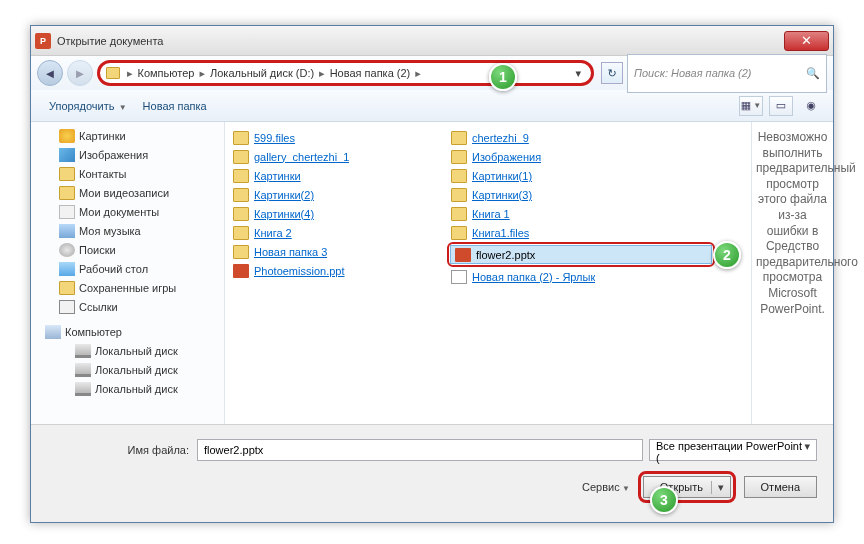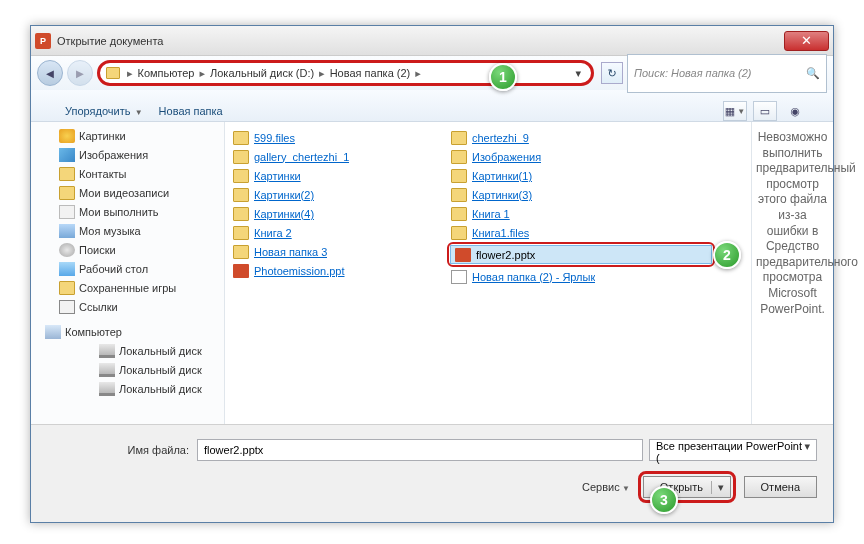--- a/index.html
+++ b/index.html
@@ -12,29 +12,29 @@
 .navbar{height:34px;display:flex;align-items:center;padding:2px 6px;gap:4px;background:linear-gradient(#fbfdff,#eef4fa)}
 .nav-btn{width:26px;height:26px;border-radius:13px;background:linear-gradient(#d8e6f5,#b8cce0);border:1px solid #9ab4d0;display:flex;align-items:center;justify-content:center;color:#446;font-size:13px}
 .addr-wrap{flex:1;height:26px;border:3px solid #cc1b1b;border-radius:14px;display:flex;align-items:center;padding:0 6px;background:#fff;position:relative}
 .addr-wrap .folder-ico{width:14px;height:12px;background:#f4d67a;border:1px solid #c8a030;border-radius:1px;margin-right:4px}
 .addr-seg{color:#333;padding:0 2px}
 .addr-arrow{color:#666;padding:0 3px}
 .addr-dd{color:#444;margin-left:auto;padding:0 4px}
 .refresh-btn{width:22px;height:22px;border:1px solid #aac;background:linear-gradient(#f5faff,#e0eef8);display:flex;align-items:center;justify-content:center;color:#246;margin-left:3px}
 .search-box{width:200px;height:39px;border:1px solid #b0c0d0;background:#fff;display:flex;align-items:center;padding:0 6px;color:#888;font-style:italic}
 .search-box .mag{margin-left:auto;color:#557;font-style:normal}
-.toolbar{height:32px;background:linear-gradient(#f8fbff,#e8f0f8);border-bottom:1px solid #d0dae5;display:flex;align-items:flex-end;padding:0 26px}
+.toolbar{height:32px;background:linear-gradient(#f8fbff,#e8f0f8);border-bottom:1px solid #d0dae5;display:flex;align-items:center;padding:0 10px}
 .tb-btn{color:#1a4d7a;padding:4px 8px;cursor:pointer}
 .tb-dd{color:#666;font-size:8px;margin-left:2px}
 .tb-right{margin-left:auto;display:flex;gap:6px;align-items:center}
 .tb-ico{width:24px;height:20px;border:1px solid #c0cddb;background:linear-gradient(#fdfeff,#e8eff6);display:flex;align-items:center;justify-content:center;color:#446}
 .content{display:flex;height:333px}
 .sidebar{width:194px;border-right:1px solid #e0e6ec;overflow:hidden;background:#fbfcfd;padding-top:4px}
 .tree-item{display:flex;align-items:center;height:19px;padding-left:28px;color:#333;cursor:pointer}
-.tree-item.deep{padding-left:68px}
+.tree-item.deep{padding-left:44px}
 .tree-ico{width:16px;height:14px;margin-right:4px;flex-shrink:0}
 .ico-fav{background:radial-gradient(#f8d050,#e8a020);border-radius:2px}
 .ico-pic{background:linear-gradient(135deg,#6ab8e8,#3a88c8)}
 .ico-folder{background:#f4d67a;border:1px solid #c8a030;border-radius:1px}
 .ico-docs{background:#f2f2f2;border:1px solid #bbb}
 .ico-music{background:linear-gradient(#b8d8f8,#78a8d8)}
 .ico-search{background:radial-gradient(#e8e8e8,#a8a8a8);border-radius:50%}
 .ico-desk{background:linear-gradient(#a8d8f8,#58a8e8)}
 .ico-comp{background:linear-gradient(#d8e8f8,#9ab5d5)}
 .ico-drive{background:linear-gradient(#e8e8e8,#b8b8b8);border-bottom:3px solid #888}
@@ -121,21 +121,21 @@
       <div class="tree-item">
           <div class="tree-ico ico-folder"></div>
           <span>Контакты</span>
         </div>
       <div class="tree-item">
           <div class="tree-ico ico-folder"></div>
           <span>Мои видеозаписи</span>
         </div>
       <div class="tree-item">
           <div class="tree-ico ico-docs"></div>
-          <span>Мои выполнить</span>
+          <span>Мои документы</span>
         </div>
       <div class="tree-item">
           <div class="tree-ico ico-music"></div>
           <span>Моя музыка</span>
         </div>
       <div class="tree-item">
           <div class="tree-ico ico-search"></div>
           <span>Поиски</span>
         </div>
       <div class="tree-item">

